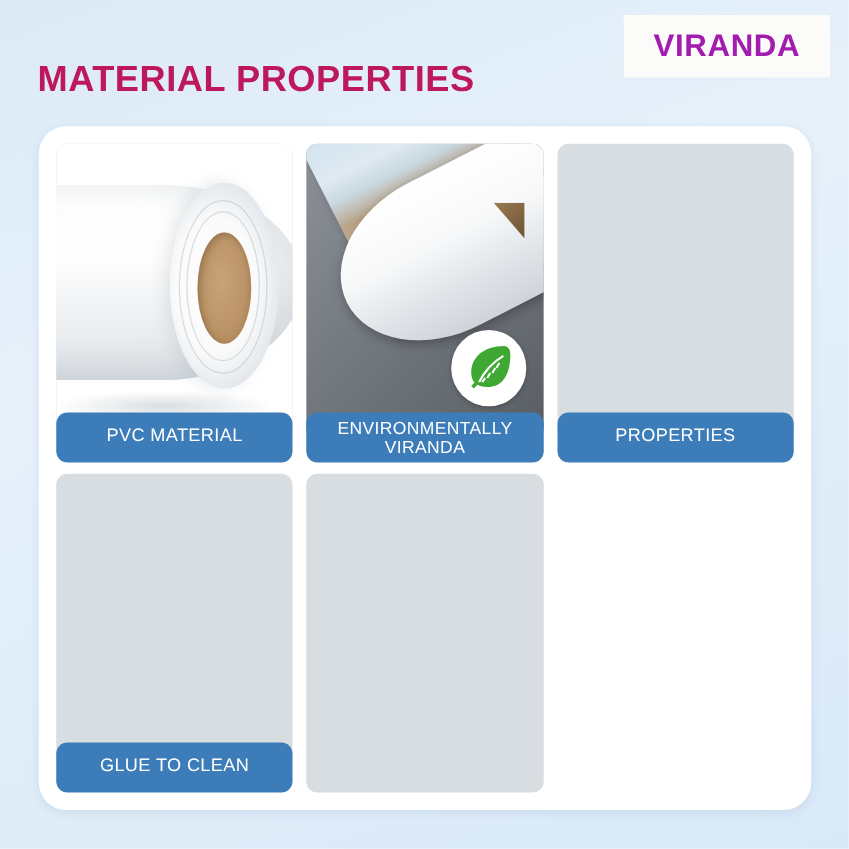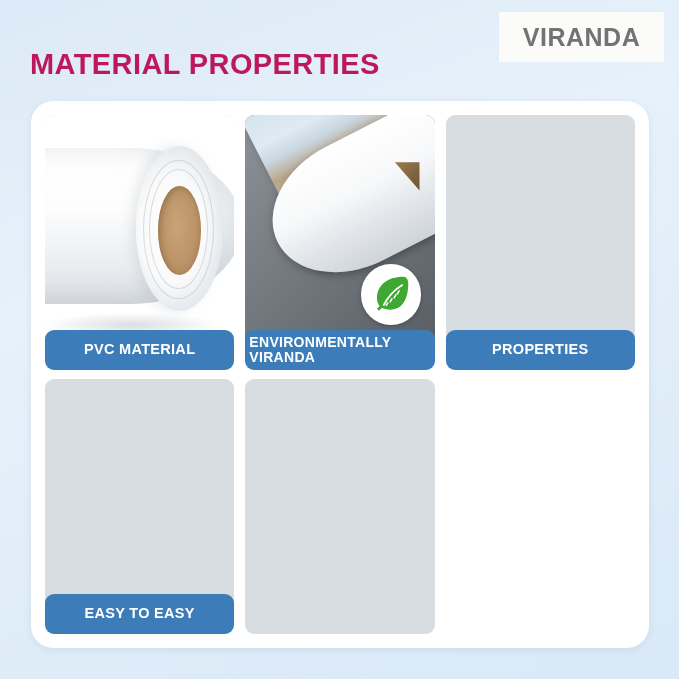--- a/index.html
+++ b/index.html
@@ -9,21 +9,21 @@
     background:linear-gradient(160deg,#dceaf7 0%,#e6f1fa 35%,#d9e9f7 100%);
   }
   .stage{position:relative;width:679px;height:679px;}
 
   
   .logo-box{
     position:absolute;left:499px;top:12px;width:165px;height:50px;
     background:#fbfbfa;display:flex;align-items:center;justify-content:center;
   }
   .logo-text{
-    font-size:25px;font-weight:bold;color:#737373;letter-spacing:.5px;
+    font-size:25px;font-weight:bold;color:#a21caf;letter-spacing:.5px;
   }
   .page-title{
     position:absolute;left:30px;top:48px;
     font-size:29px;font-weight:bold;color:#be185d;letter-spacing:.4px;
     white-space:nowrap;
   }
 
   
   .panel{
     position:absolute;left:31px;top:101px;width:618px;height:547px;
@@ -37,23 +37,23 @@
     gap:9px 11px;width:100%;height:100%;
   }
   .card{position:relative;display:flex;flex-direction:column;}
   .thumb{
     position:relative;flex:1 1 auto;border-radius:9px;overflow:hidden;
     background:#d8dde2;
   }
   .label{
     position:relative;margin-top:-21px;z-index:5;
     background:#3c7cb9;border-radius:9px;color:#fff;
-    font-size:14.5px;font-weight:bold;letter-spacing:.3px;
-    display:flex;align-items:center;justify-content:center;text-align:left;
-    height:40px;line-height:1.05;box-sizing:border-box;padding:2px 4px;
+    font-size:14.5px;font-weight:normal;letter-spacing:.3px;
+    display:flex;align-items:center;justify-content:center;text-align:center;
+    height:40px;line-height:1.05;box-sizing:border-box;padding:2px 16px;
   }
   .label.two-line{font-size:14px;}
 
   
   .art-pvc{position:absolute;inset:0;background:#ffffff;}
   .roll-body{
     position:absolute;left:-14%;top:14%;width:118%;height:66%;
     background:linear-gradient(180deg,#ffffff 0%,#fdfdfd 40%,#e9ecef 78%,#d7dbe0 100%);
     border-radius:6px 50% 50% 6px/6px 50% 50% 6px;
     box-shadow:inset -18px 0 26px rgba(170,180,190,.35);
@@ -294,21 +294,21 @@
             <div class="stain stain-big"></div>
             <div class="stain" style="left:17%;top:68%;width:11%;height:8%;transform:rotate(-14deg);"></div>
             <div class="stain" style="left:9%;top:11%;width:4%;height:3.5%;"></div>
             <div class="stain" style="left:23%;top:16%;width:3%;height:2.5%;"></div>
             <div class="stain" style="left:34%;top:24%;width:5%;height:4%;"></div>
             <div class="stain" style="left:28%;top:80%;width:4%;height:3%;"></div>
             <div class="clean-hand"></div>
             <div class="cloth"></div>
           </div>
         </div>
-        <div class="label">EASY TO EASY</div>
+        <div class="label">GLUE TO CLEAN</div>
       </div>
 
       <div class="card">
         <div class="thumb">
           <div class="art-door">
             <div class="wall-tex"></div>
             <div class="baseboard"></div>
             <div class="door-frame">
               <div class="door-leaf">
                 <div class="door-panel-top"></div>

